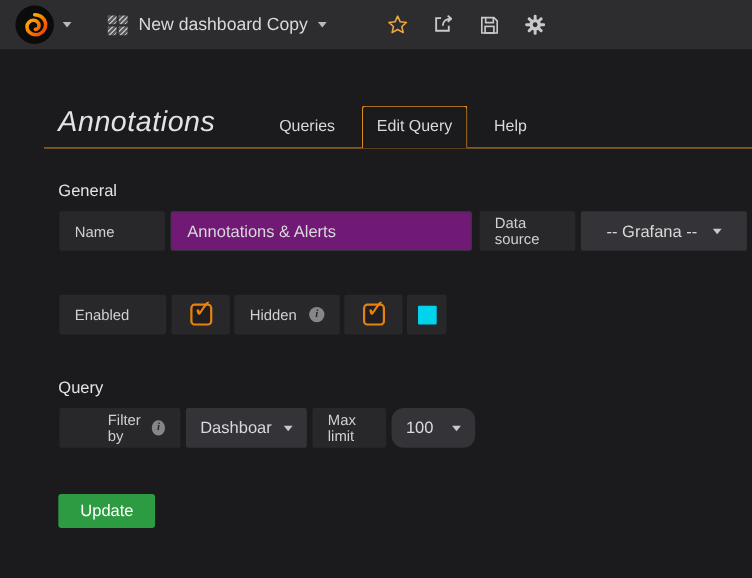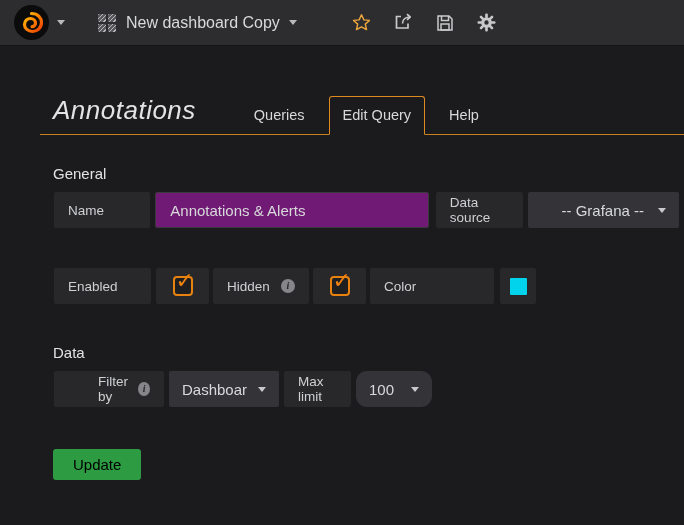--- a/index.html
+++ b/index.html
@@ -58,41 +58,41 @@
   }
   .gf-select {
     background:#343438; color:#d8d9da; height:36px; border-radius:2px;
     display:flex; align-items:center; justify-content:space-between;
     padding:0 13px; cursor:pointer; font-size:15px; margin-right:5px;
   }
   .select-caret { border-top-color:#c9c9cc; }
   .w-name { width:97px; }
   .w-input { width:276px; }
   .w-ds-label { width:88px; margin-left:1px; }
-  .w-ds-select { width:152px; justify-content:flex-end; gap:14px; }
+  .w-ds-select { width:152px; justify-content:center; gap:14px; }
   .w-enabled { width:97px; }
   .w-cbbox { width:53px; background:#28282b; border-radius:2px; display:flex; align-items:center; justify-content:center; margin-right:4px; cursor:pointer; }
   .w-hidden { width:96px; margin-right:4px; }
   .w-color { width:124px; margin-right:6px; }
   .w-swatchbox { width:36px; background:#28282b; border-radius:2px; display:flex; align-items:center; justify-content:center; cursor:pointer; }
   .w-filter { width:110px;padding-left:44px; }
   .w-filter-select { width:110px; }
   .w-maxlimit { width:67px; }
   .w-max-select { width:76px;border-radius:11px; }
   .checkbox { position:relative; width:20px; height:20px; border:2px solid #e8820e; border-radius:4px; background:#1f1f22; }
   .checkmark { position:absolute; top:-10px; left:1px; font-size:22px; font-weight:bold; color:#f1820e; }
   .info-icon {
     width:14px; height:14px; border-radius:50%; background:#85858a;
     color:#28282b; font-size:10px; font-weight:bold; line-height:14px;
     text-align:center; display:inline-block; font-family:"Liberation Serif",serif; font-style:italic;
     cursor:pointer;
   }
   .color-swatch { width:17px; height:17px; border-radius:1px; }
   .update-btn {
-    margin:42px 0 0 53px; background:#2d9b42; color:#000000; border:none;
+    margin:42px 0 0 53px; background:#2d9b42; color:#ffffff; border:none;
     font-size:15px; font-family:inherit; padding:7px 20px; border-radius:3px; cursor:pointer;
   }
 </style>
 </head>
 <body>
 
 <div class="topbar">
   <div class="logo-section">
     <span class="logo-circle">
       <svg width="37" height="37" viewBox="0 0 37 37">
@@ -189,27 +189,26 @@
     </div>
     <span class="gf-label spread w-hidden">
       <span>Hidden</span>
       <span class="info-icon">i</span>
     </span>
     <div class="w-cbbox">
       <span class="checkbox">
         <span class="checkmark" style="display: inline;">✓</span>
       </span>
     </div>
-    <span class="gf-label w-color">Color</span>
     <div class="w-swatchbox">
       <span class="color-swatch" style="background: rgb(0, 211, 235);"></span>
     </div>
   </div>
 
-  <h2 class="section-heading" style="margin-top:40px">Data</h2>
+  <h2 class="section-heading" style="margin-top:40px">Query</h2>
 
   <div class="form-row">
     <span class="gf-label spread w-filter">
       <span>Filter by</span>
       <span class="info-icon">i</span>
     </span>
     <div class="gf-select w-filter-select">
       <span>Dashboar</span>
       <span class="caret select-caret"></span>
     </div>

